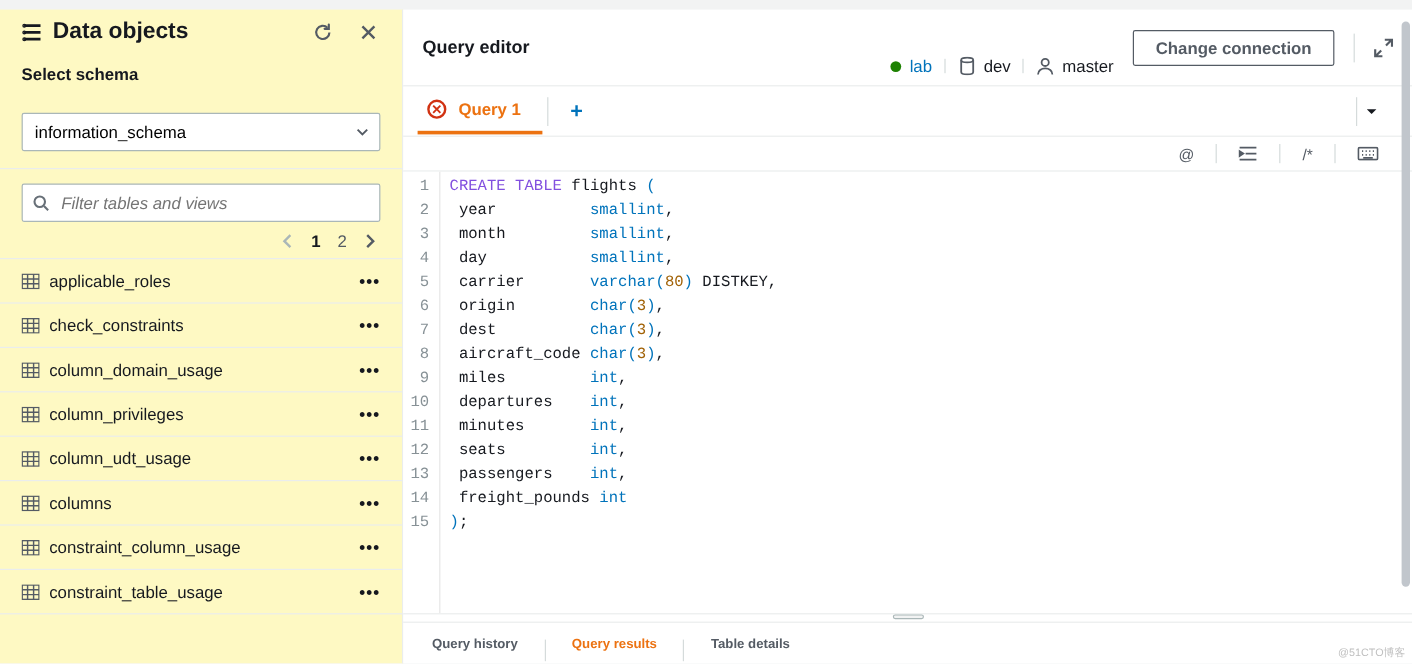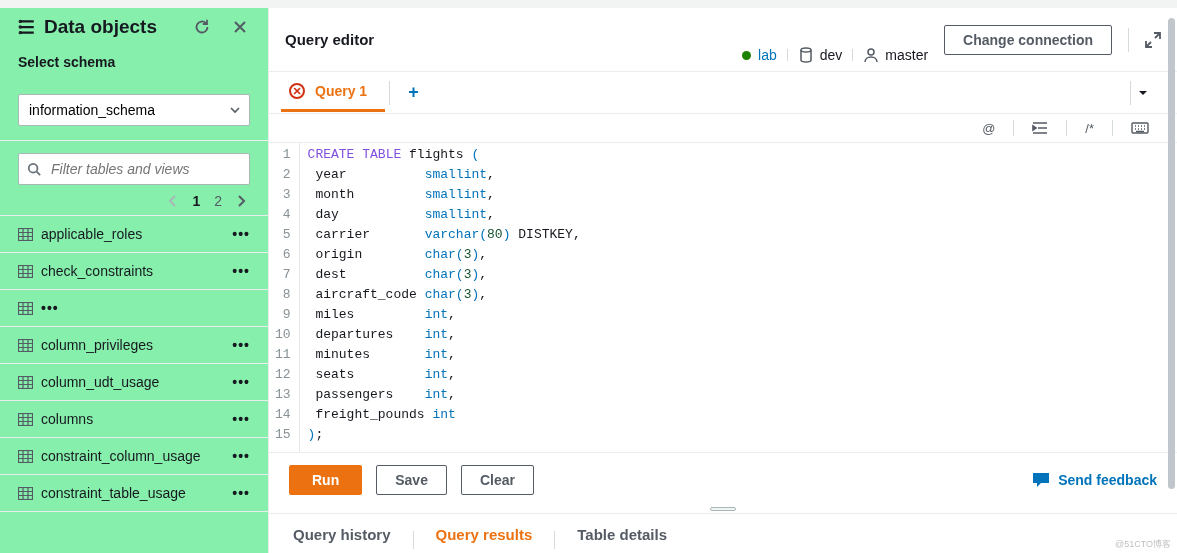--- a/index.html
+++ b/index.html
@@ -1,20 +1,20 @@
 <!DOCTYPE html>
 <html><head>
 <meta charset="utf-8">
 <style>
 * { box-sizing: border-box; margin: 0; padding: 0; }
 body { font-family: "Amazon Ember", "Helvetica Neue", Arial, sans-serif; font-size: 14px; color: #16191f; background: #f2f3f3; width: 1177px; height: 553px; overflow: hidden; }
 .app { display: flex; height: 553px; padding-top: 8px; }
 
 
-.sidebar { width: 269px; background: #86efac; border-right: 1px solid #eaeded; display: flex; flex-direction: column; }
+.sidebar { width: 336px; background: #fef9c3; border-right: 1px solid #eaeded; display: flex; flex-direction: column; }
 .sb-head { display: flex; align-items: center; padding: 8px 18px 10px 18px; }
 .sb-head h2 { font-size: 19px; font-weight: 700; flex: 1; display: flex; align-items: center; gap: 8px; }
 .sb-head .hicon { display: inline-flex; }
 .sb-head .actions { display: flex; gap: 18px; }
 .icon-btn { background: none; border: none; cursor: pointer; color: #545b64; padding: 2px; display: inline-flex; }
 .icon-btn svg { width: 16px; height: 16px; }
 .sb-body { padding: 6px 18px 0 18px; }
 .label-bold { font-weight: 700; font-size: 14px; margin-bottom: 2px; }
 .label-sub { font-size: 12px; color: #687078; margin-bottom: 8px; }
 .select { position: relative; margin-top: 24px; }
@@ -60,31 +60,31 @@
 .toolbar-r { display: flex; justify-content: flex-end; gap: 18px; padding: 6px 28px 6px 16px; color: #545b64; font-size: 13px; align-items: center; }
 .toolbar-r .tv { width: 1px; height: 16px; background: #d5dbdb; }
 
 .editor { flex: 1; display: flex; border-top: 1px solid #eaeded; border-bottom: 1px solid #eaeded; font-family: Consolas, "Courier New", monospace; font-size: 13px; line-height: 20px; min-height: 0; overflow: hidden; }
 .gutter { background: #fff; color: #879196; text-align: right; padding: 2px 8px 2px 6px; border-right: 1px solid #e6e6e6; user-select: none; }
 .gutter div { height: 20px; }
 .code { padding: 2px 8px; white-space: pre; color: #16191f; }
 .kw { color: #8250df; }
 .type { color: #0073bb; }
 .paren { color: #0073bb; }
-.num { color: #14532d; }
+.num { color: #a16207; }
 
 .runbar { display: flex; align-items: center; padding: 12px 20px; gap: 14px; }
 .btn-primary { background: #ec7211; border: 1px solid #ec7211; color: #fff; border-radius: 2px; padding: 6px 22px; font-weight: 700; font-size: 14px; cursor: pointer; }
 .runbar .spacer { flex: 1; }
 .feedback { display: flex; align-items: center; gap: 8px; color: #0073bb; font-weight: 700; font-size: 14px; cursor: pointer; }
 
 .drag-h { display: flex; justify-content: center; padding: 0 0 2px 0; }
 .drag-h span { width: 26px; height: 4px; border: 1px solid #aab7b8; border-radius: 2px; background: #f2f3f3; }
 
-.bottom-tabs { display: flex; align-items: center; padding: 12px 24px 0 24px; gap: 22px; font-size: 15px; font-weight: 700; color: #545b64; border-top: 1px solid #eaeded; }
+.bottom-tabs { display: flex; align-items: center; padding: 12px 24px 0 24px; gap: 22px; font-size: 11px; font-weight: 700; color: #545b64; border-top: 1px solid #eaeded; }
 .bottom-tabs .bt { cursor: pointer; padding-bottom: 10px; }
 .bottom-tabs .bt.active { color: #ec7211; }
 .bottom-tabs .bv { width: 1px; height: 18px; background: #d5dbdb; }
 .watermark { position: absolute; right: 6px; bottom: 2px; font-size: 9px; color: #bfbfbf; }
 
 svg { display: block; }
 </style>
 </head>
 <body>
 
@@ -177,20 +177,21 @@
           <span class="tname">check_constraints</span>
           <span class="dots">•••</span>
         </div>
         <div class="tbl-row">
           <span class="ticon">
             <svg width="15" height="13" viewBox="0 0 15 13" fill="none" stroke="#545b64" stroke-width="1.2">
               <rect x="0.5" y="0.5" width="14" height="12"></rect>
               <path d="M0.5 4.5h14M0.5 8.5h14M5 0.5v12M10 0.5v12"></path>
             </svg>
           </span>
+          <span class="tname">column_domain_usage</span>
           <span class="dots">•••</span>
         </div>
         <div class="tbl-row">
           <span class="ticon">
             <svg width="15" height="13" viewBox="0 0 15 13" fill="none" stroke="#545b64" stroke-width="1.2">
               <rect x="0.5" y="0.5" width="14" height="12"></rect>
               <path d="M0.5 4.5h14M0.5 8.5h14M5 0.5v12M10 0.5v12"></path>
             </svg>
           </span>
           <span class="tname">column_privileges</span>
@@ -339,34 +340,20 @@
 <span> aircraft_code </span><span class="type">char</span><span class="paren">(</span><span class="num">3</span><span class="paren">)</span><span>,</span>
 <span> miles         </span><span class="type">int</span><span>,</span>
 <span> departures    </span><span class="type">int</span><span>,</span>
 <span> minutes       </span><span class="type">int</span><span>,</span>
 <span> seats         </span><span class="type">int</span><span>,</span>
 <span> passengers    </span><span class="type">int</span><span>,</span>
 <span> freight_pounds </span><span class="type">int</span>
 <span class="paren">)</span><span>;</span></div>
     </div>
 
-    <div class="runbar">
-      <button class="btn-primary">Run</button>
-      <button class="btn">Save</button>
-      <button class="btn">Clear</button>
-      <div class="spacer"></div>
-      <div class="feedback">
-        <span>
-            <svg width="18" height="16" viewBox="0 0 18 16" fill="#0073bb">
-              <path d="M1 1h16v10H9l-4 4v-4H1z"></path>
-            </svg>
-          </span>
-        <span>Send feedback</span>
-      </div>
-    </div>
 
     <div class="drag-h">
         <span></span>
       </div>
 
     <div class="bottom-tabs">
       <span class="bt">Query history</span>
       <span class="bv"></span>
       <span class="bt active">Query results</span>
       <span class="bv"></span>

